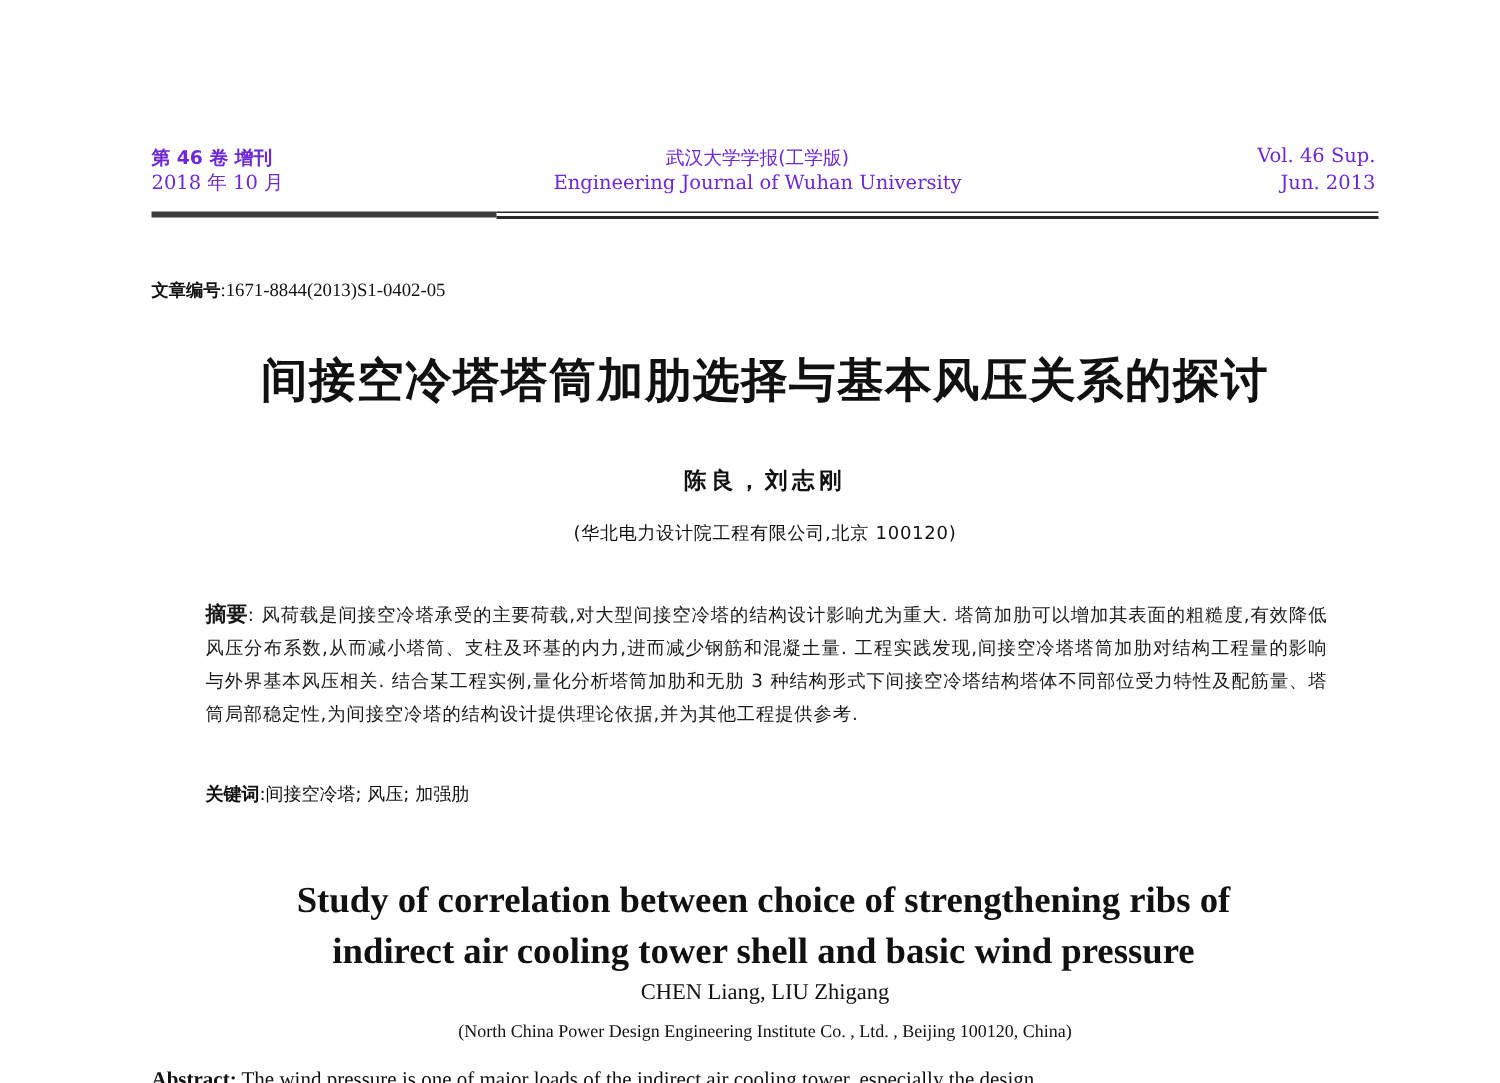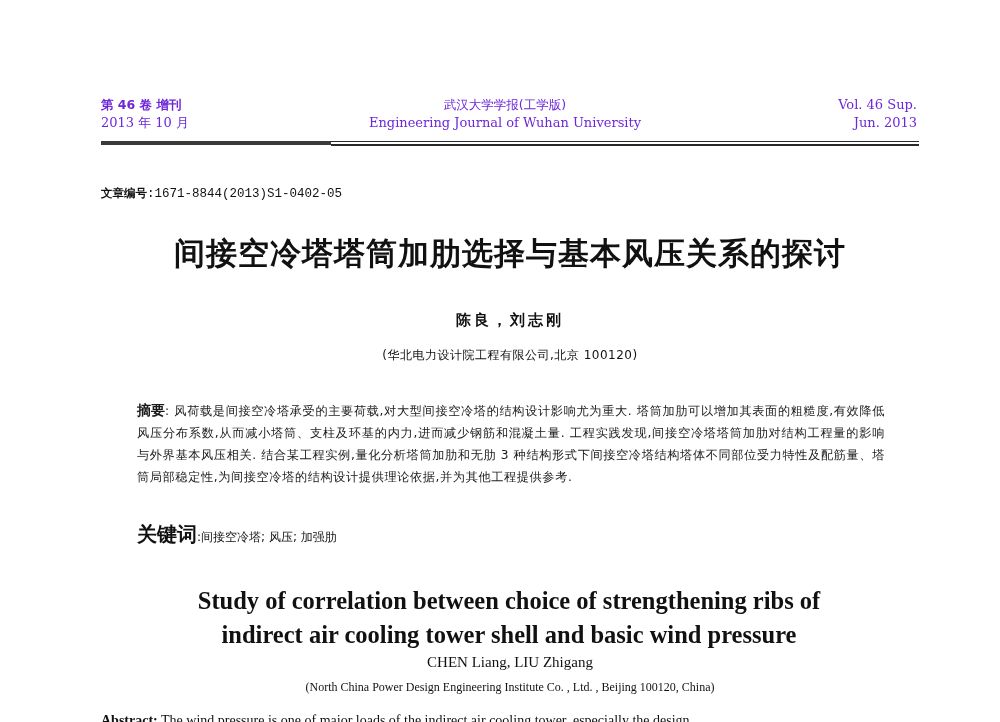--- a/index.html
+++ b/index.html
@@ -15,21 +15,21 @@
     .hdr-right { right: 83px; text-align: right; margin-left: 22px; }
     .hdr .zh-bold { font-family: "DejaVu Sans", sans-serif; font-weight: bold; font-size: 12.5px; }
     .hdr .zh { font-family: "DejaVu Sans", sans-serif; font-size: 12.5px; }
 
     .rule-thick-left { position: absolute; left: 101px; top: 141px; width: 230px; height: 4px; background: #3a3a3a; }
     .rule-thin-top { position: absolute; left: 331px; top: 141px; width: 588px; height: 1px; background: #2a2a2a; }
     .rule-thick-bot { position: absolute; left: 331px; top: 144px; width: 588px; height: 2px; background: #2a2a2a; }
 
     .article-no { position: absolute; left: 101px; top: 186px; font-size: 11.5px; }
     .article-no .lbl { font-family: "DejaVu Sans", sans-serif; font-weight: bold; text-align: right; }
-    .article-no .val { font-family: Liberation Mono, monospace; font-size: 12.5px; }
+    .article-no .val { font-family: Liberation Serif, serif; font-size: 12.5px; }
 
     .title-zh {
       position: absolute; left: 0; width: 1020px; top: 233px; text-align: center;
       font-family: "DejaVu Sans", sans-serif; font-weight: bold; font-size: 31px; letter-spacing: 1px; color: #111;
     }
     .authors-zh {
       position: absolute; left: 0; width: 1020px; top: 311px; text-align: center;
       font-family: "DejaVu Serif", serif; font-weight: bold; font-size: 15px; letter-spacing: 3px;
     }
     .affil-zh {
@@ -38,21 +38,21 @@
     }
 
     .abstract-zh {
       position: absolute; left: 137px; width: 748px; top: 399px;
       font-family: "DejaVu Sans", sans-serif; font-size: 12.2px; line-height: 22px;
       letter-spacing: 0.6px; text-align: justify; color: #1a1a1a;
     }
     .abstract-zh .lbl { font-weight: bold; font-size: 14px; letter-spacing: 0; margin-top: 48px; }
 
     .keywords { position: absolute; left: 137px; top: 521px; font-family: "DejaVu Sans", sans-serif; font-size: 12px; }
-    .keywords .lbl { font-weight: bold; font-size: 20px; }
+    .keywords .lbl { font-weight: bold; font-size: 12px; }
     .classif { position: absolute; left: 137px; top: 544px; font-family: "DejaVu Sans", sans-serif; font-size: 12px; }
     .classif .lbl { font-weight: bold; font-size: 14px; }
     .classif .val { font-family: "Liberation Serif", serif; font-size: 13px; }
     .classif .gap { display: inline-block; width: 44px; }
 
     .title-en {
       position: absolute; left: 0; width: 1018px; top: 584px; text-align: center;
       font-family: "Liberation Serif", serif; font-weight: bold; font-size: 24.5px; line-height: 34px; color: #111;
     }
     .authors-en {
@@ -69,21 +69,21 @@
     }
     .abstract-en-cut .lbl { font-weight: bold; }
   </style>
 </head>
 <body>
 
 <div class="page">
 
   <div class="hdr hdr-left">
     <div class="zh-bold">第 46 卷 增刊</div>
-    <div>2013 年 10 月</div>
+    <div>2018 年 10 月</div>
   </div>
   <div class="hdr hdr-center">
     <div class="zh">武汉大学学报(工学版)</div>
     <div>Engineering Journal of Wuhan University</div>
   </div>
   <div class="hdr hdr-right">
     <div>Vol. 46 Sup.</div>
     <div>Jun.  2013</div>
   </div>
 

